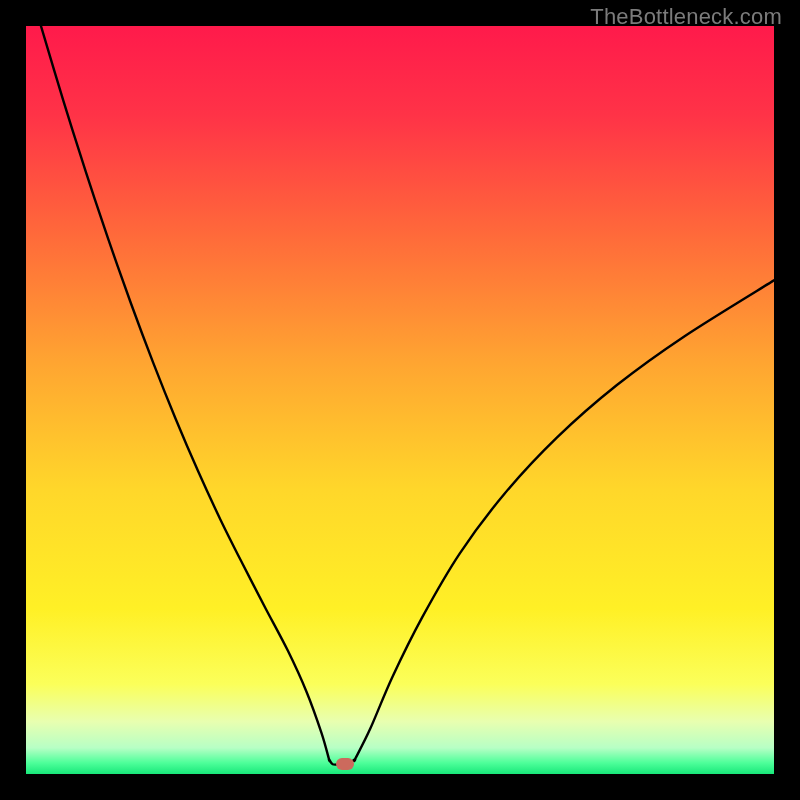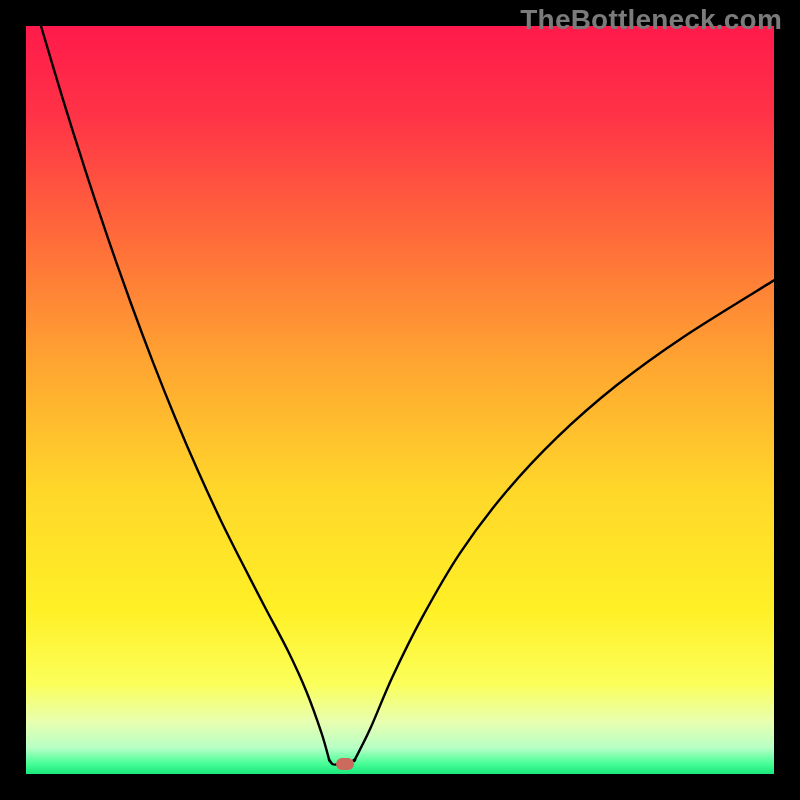--- a/index.html
+++ b/index.html
@@ -17,22 +17,22 @@
     top: 0;
     width: 800px;
     height: 800px;
     background: #000;
   }
   .watermark {
     position: absolute;
     top: 4px;
     right: 18px;
     color: #7b7b7b;
-    font-size: 28px;
-    font-weight: 700;
+    font-size: 22px;
+    font-weight: 400;
     letter-spacing: 0.2px;
     z-index: 10;
   }
   .plot {
     position: absolute;
     left: 26px;
     top: 26px;
     width: 748px;
     height: 748px;
     overflow: hidden;

